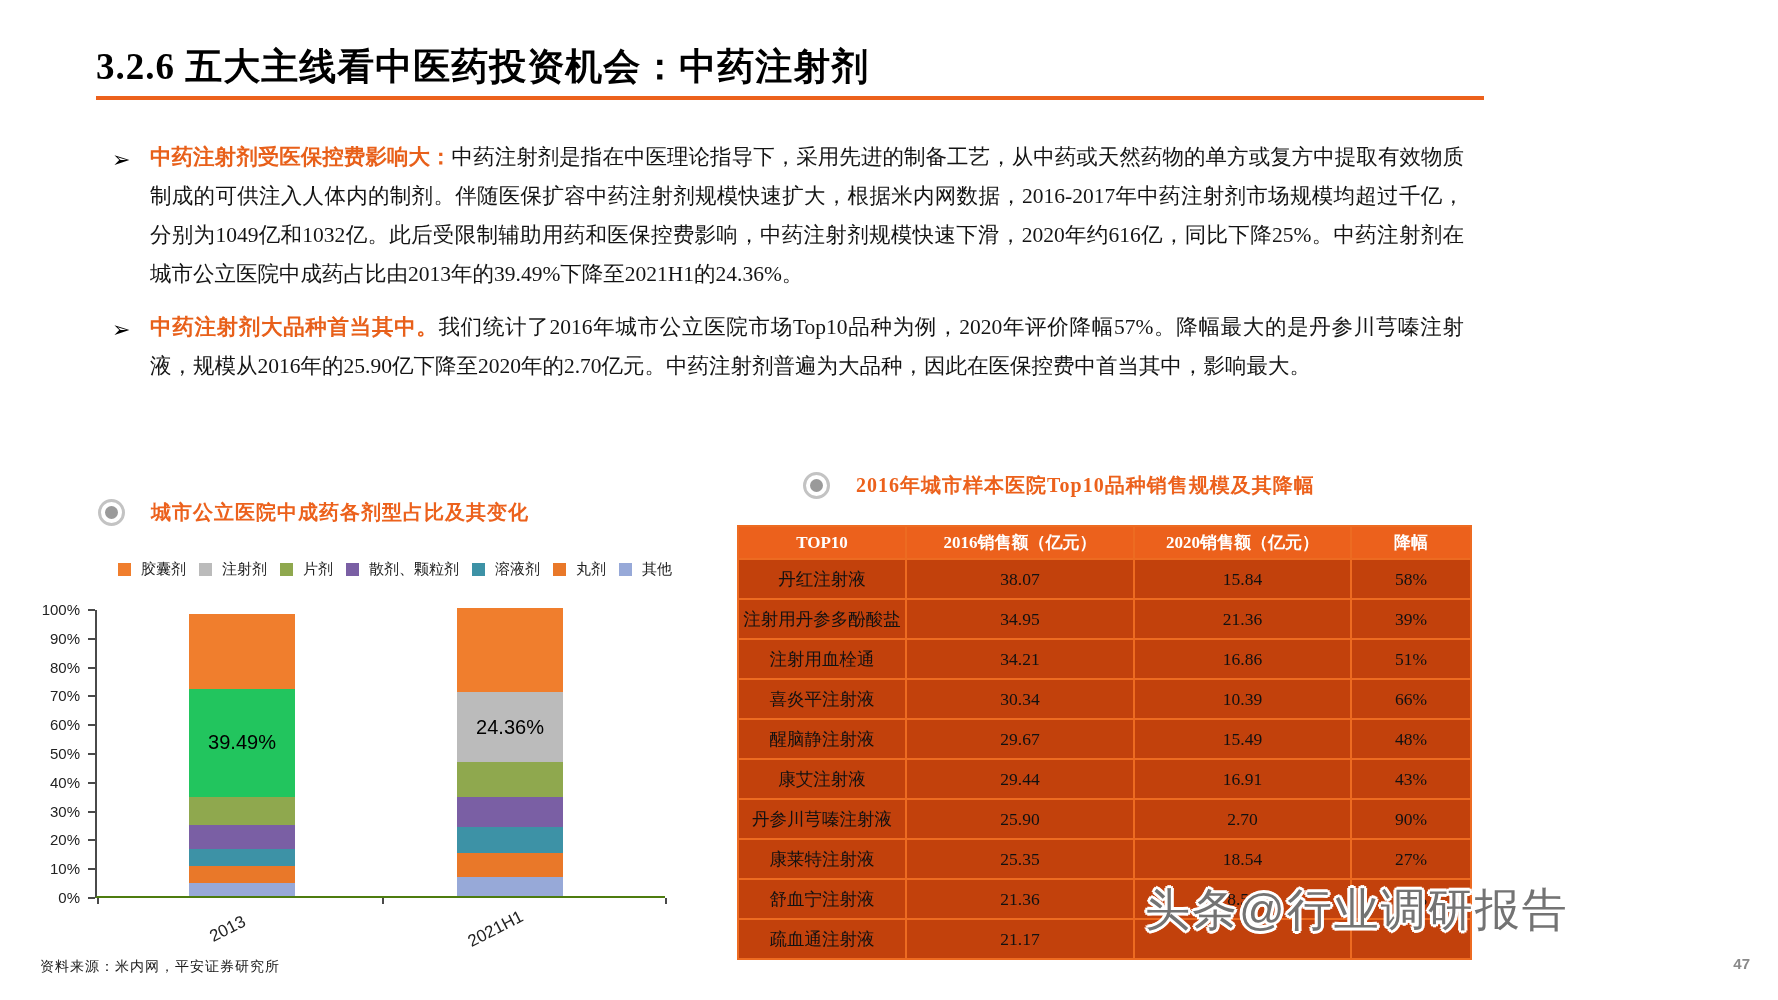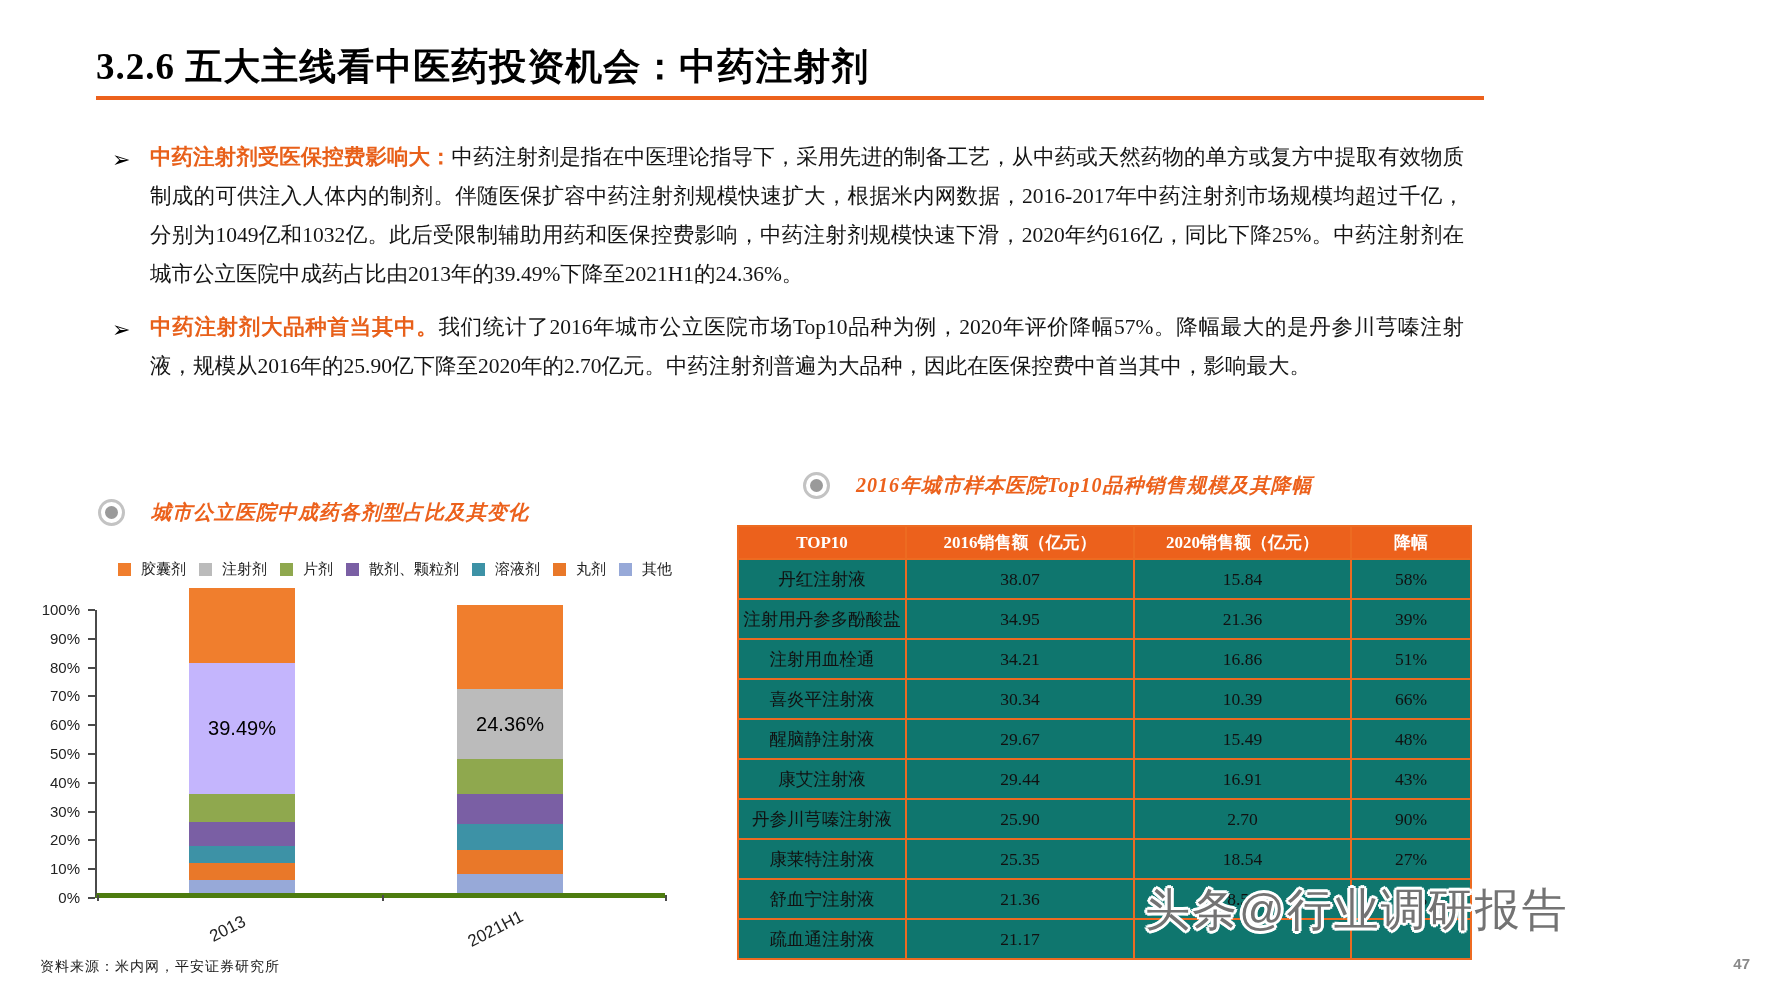--- a/index.html
+++ b/index.html
@@ -33,35 +33,35 @@
   #bullet-2 { top:308px; }
   
   .section-title { position:absolute; display:flex; align-items:center; gap:26px; }
   .bullseye {
     width:27px; height:27px; border:3px solid #c3c3c3; border-radius:50%;
     display:inline-flex; align-items:center; justify-content:center; flex:0 0 auto;
     background:#fff;
   }
   .bullseye .dot { width:13px; height:13px; border-radius:50%; background:#9a9a9a; }
   .section-title .st-text {
-    color:#EC611C; font-weight:bold; font-size:20px; letter-spacing:1px;font-style:italic;
+    color:#EC611C; font-weight:bold; font-size:20px; letter-spacing:1px;
   }
   #chart-title { left:98px; top:499px; }
   #table-title { left:803px; top:472px; }
   
   #legend {
     position:absolute; left:118px; top:560px; width:570px;
     display:flex; flex-wrap:nowrap; gap:13px; align-items:center;
   }
   .legend-item { display:flex; align-items:center; gap:10px; white-space:nowrap; }
   .legend-swatch { width:13px; height:13px; flex:0 0 auto; }
   .legend-label { font-size:15px; color:#222; }
   #plot {
     position:absolute; left:95px; top:610px; width:570px; height:288px;
-    border-left:2px solid #4a4a4a; border-bottom:5px solid #4d7c0f;
+    border-left:2px solid #4a4a4a; border-bottom:2px solid #4d7c0f;
   }
   .ytick-label {
     position:absolute; right:585px; width:60px; text-align:right;
     font-size:15px; color:#222; font-family:"Liberation Sans", sans-serif;
   }
   .ytick-mark { position:absolute; width:7px; height:2px; background:#4a4a4a; left:-9px; }
   .xtick-mark { position:absolute; width:2px; height:6px; background:#4a4a4a; bottom:-8px; }
   .bar {
     position:absolute; bottom:0; width:106px; height:288px;
     display:flex; flex-direction:column-reverse;
@@ -79,21 +79,21 @@
   #top10-table {
     position:absolute; left:737px; top:525px; width:733px;
     border-collapse:collapse; table-layout:fixed;
   }
   #top10-table th {
     background:#EC611C; color:#fff; font-weight:bold; font-size:17px;
     height:33px; text-align:center; border:2px solid #ED6B21; padding:0 18px;
   }
   #top10-table td {
     height:40px; text-align:center; font-size:17.5px; color:#111;
-    border:2px solid #ED6B21; background:#0f766e; padding:0 2px;
+    border:2px solid #ED6B21; background:#c2410c; padding:0 2px;
   }
   
   #watermark {
     position:absolute; left:1145px; top:880px; z-index:5;
     font-size:45px; font-weight:400; color:#737373; letter-spacing:2px;
     font-family:"Liberation Sans", sans-serif;
     text-shadow:-2px -2px 0 #fff, 2px -2px 0 #fff, -2px 2px 0 #fff, 2px 2px 0 #fff,
                  0 -3px 0 #fff, 0 3px 0 #fff, -3px 0 0 #fff, 3px 0 0 #fff;
   }
   #footer-source {
@@ -179,21 +179,21 @@
     <div class="ytick-mark" style="top: 287px;"></div>
     <div class="xtick-mark" style="left: 0px;"></div>
     <div class="xtick-mark" style="left: 285px;"></div>
     <div class="xtick-mark" style="left: 568px;"></div>
     <div class="bar" style="left: 92px; width: 106px;">
       <div class="bar-seg" style="height: 12.96px; background: rgb(151, 169, 216);"></div>
       <div class="bar-seg" style="height: 17.28px; background: rgb(233, 120, 41);"></div>
       <div class="bar-seg" style="height: 17.28px; background: rgb(61, 146, 166);"></div>
       <div class="bar-seg" style="height: 23.04px; background: rgb(122, 95, 164);"></div>
       <div class="bar-seg" style="height: 28.8px; background: rgb(143, 168, 78);"></div>
-      <div class="bar-seg" style="height: 131px; background: #c4b5fd;">
+      <div class="bar-seg" style="height: 108px; background: #22c55e;">
         <span class="seg-label">39.49%</span>
       </div>
       <div class="bar-seg" style="height: 74.9088px; background: rgb(240, 126, 45);"></div>
     </div>
     <div class="xcat-label" style="left: 85px; top: 302px;">2013</div>
     <div class="bar" style="left: 360px; width: 106px;">
       <div class="bar-seg" style="height: 18.72px; background: rgb(151, 169, 216);"></div>
       <div class="bar-seg" style="height: 24.48px; background: rgb(233, 120, 41);"></div>
       <div class="bar-seg" style="height: 25.92px; background: rgb(61, 146, 166);"></div>
       <div class="bar-seg" style="height: 30.24px; background: rgb(122, 95, 164);"></div>

